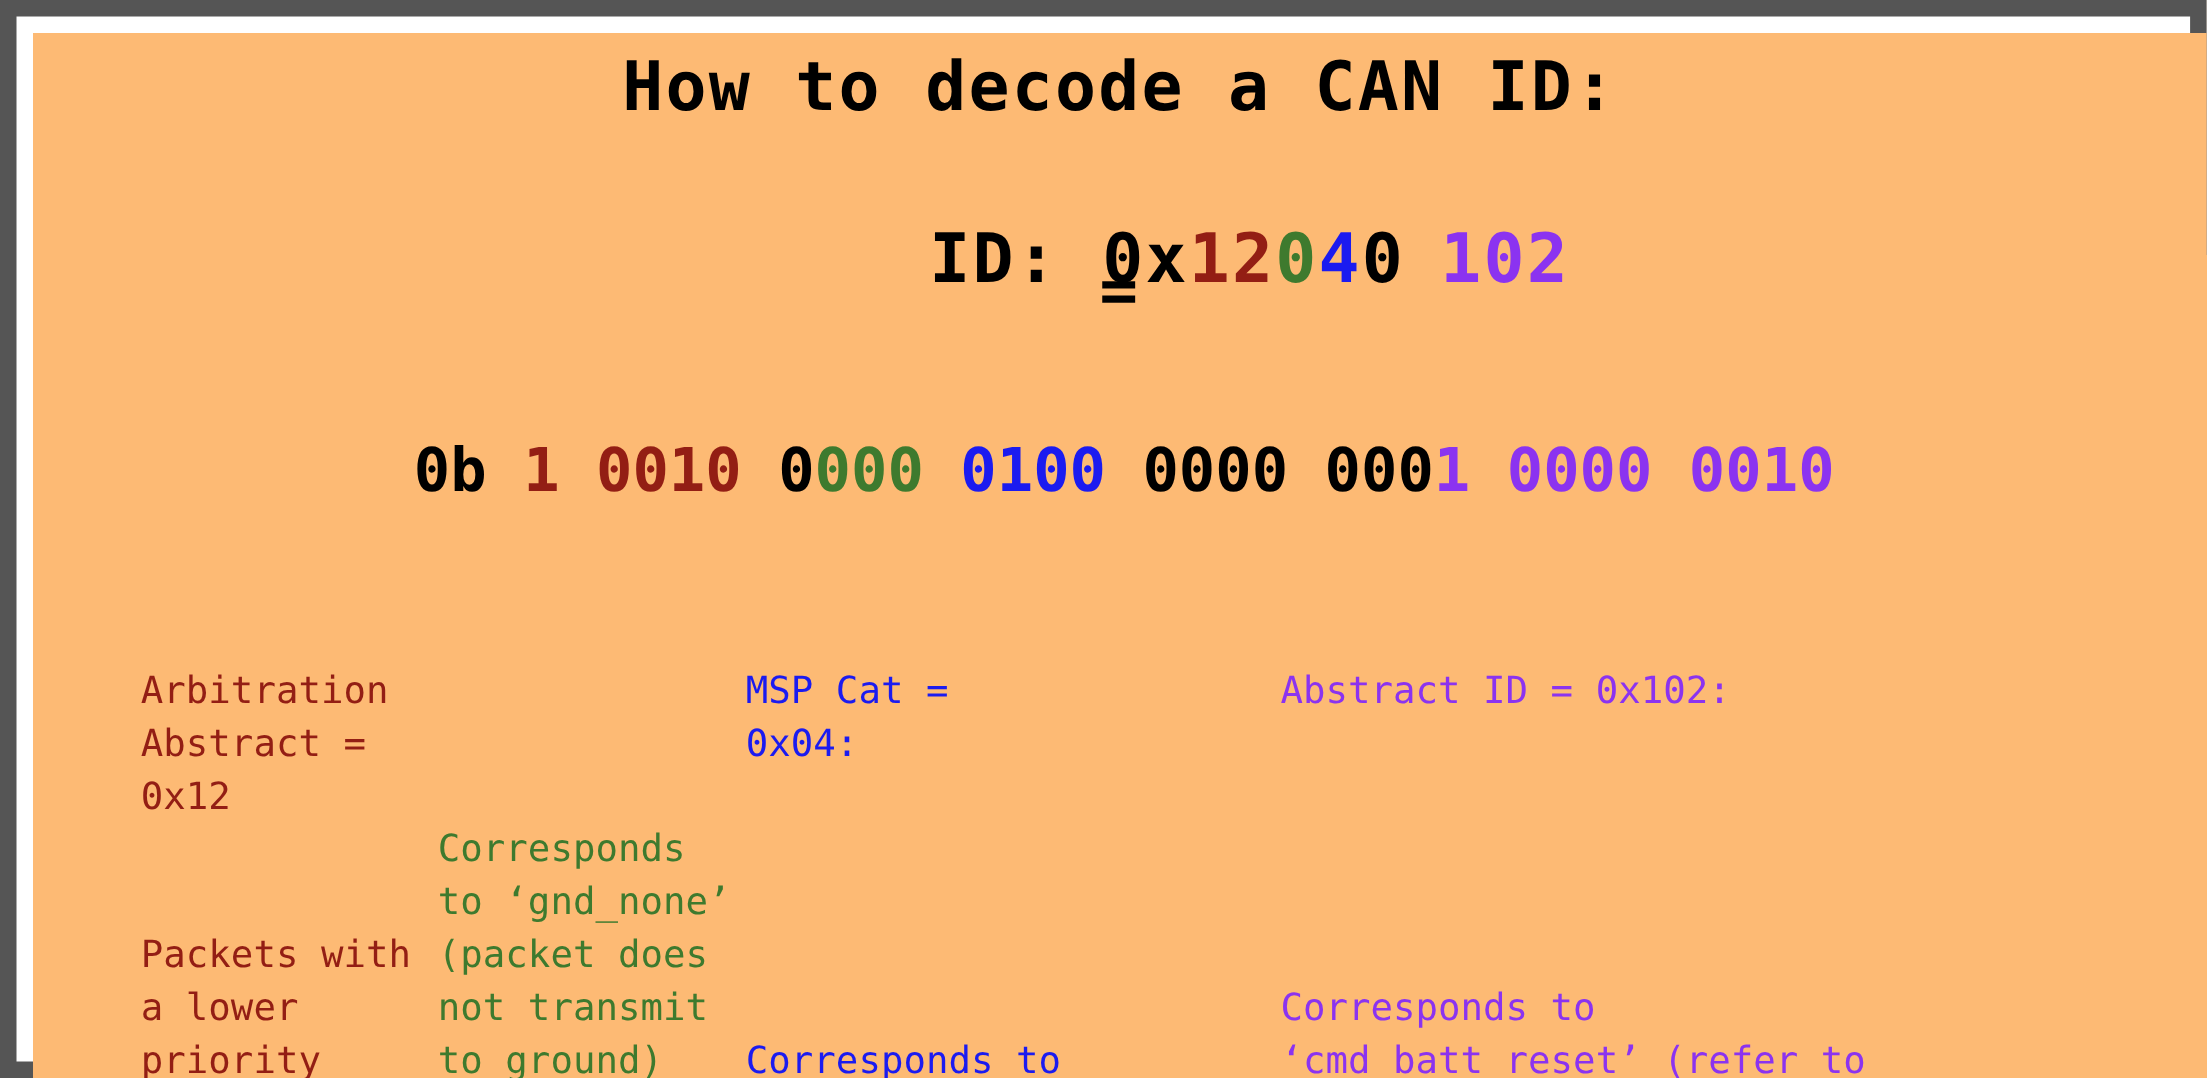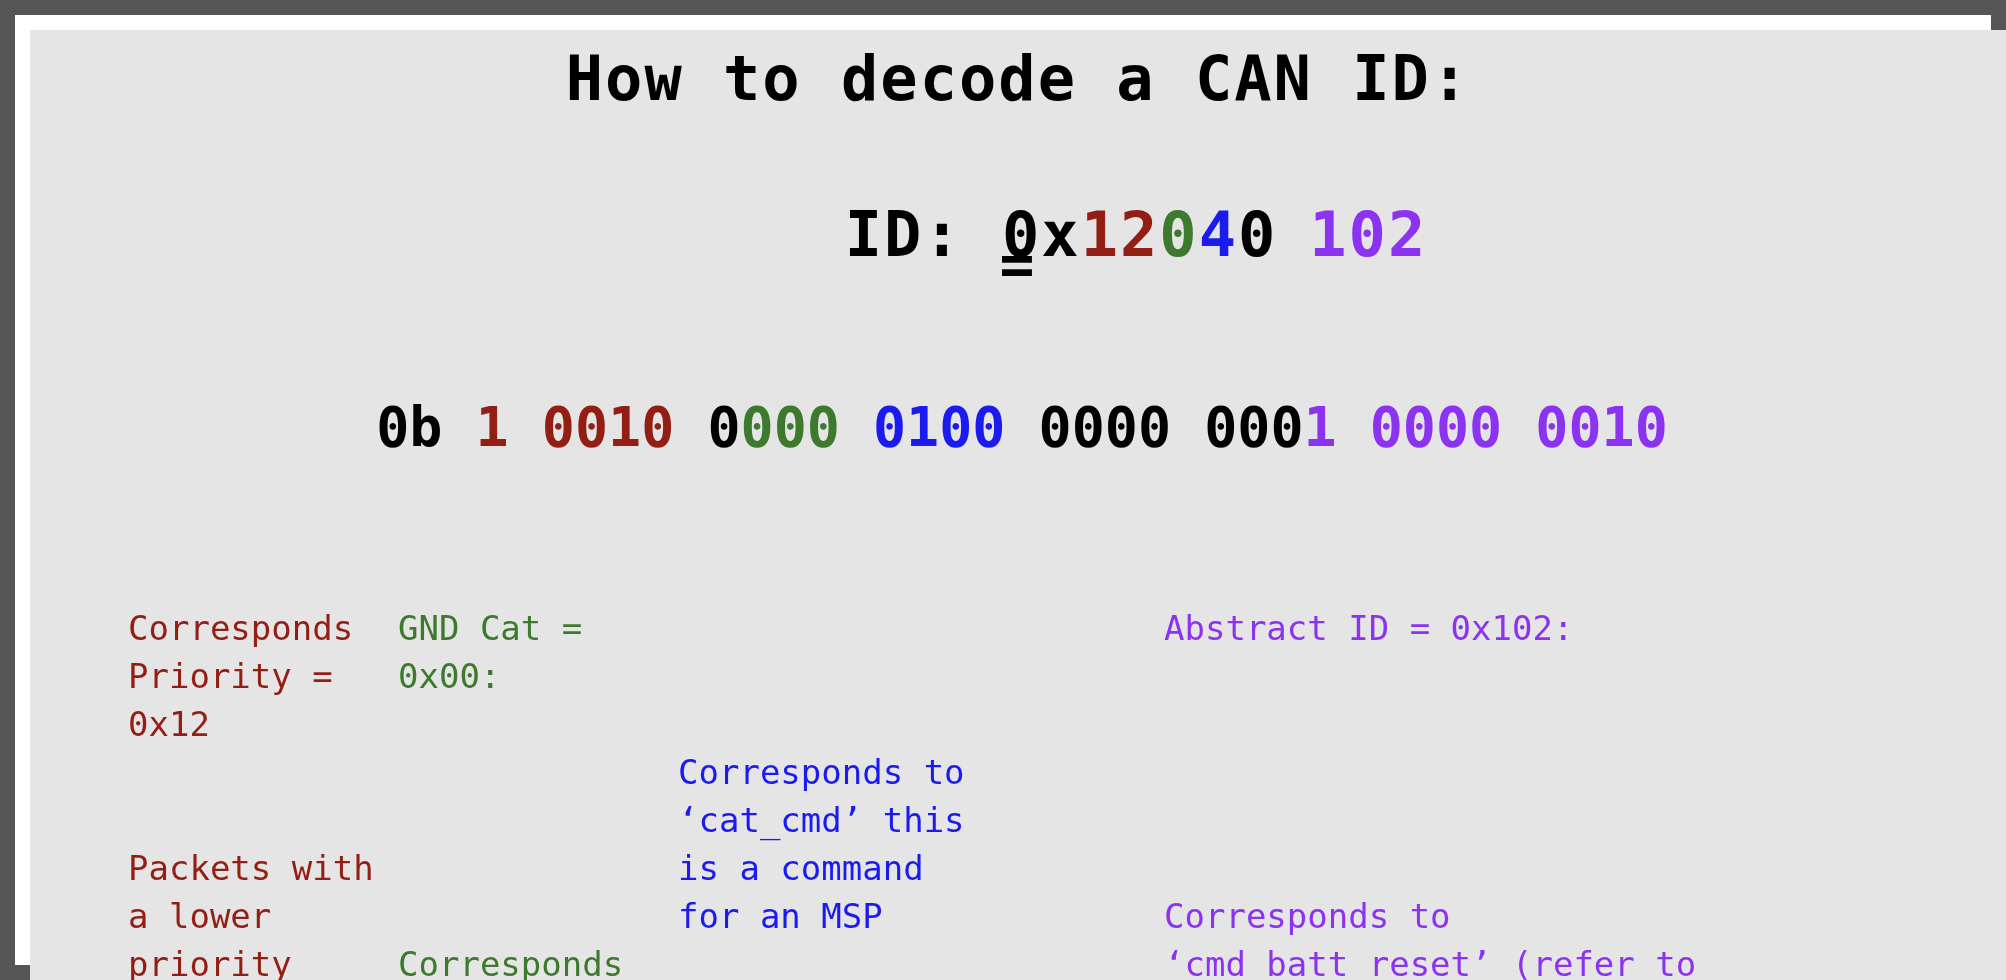--- a/index.html
+++ b/index.html
@@ -22,21 +22,21 @@
     box-sizing: border-box;
     border: 15px solid #555555;
     background: #ffffff;
   }
 
   .sheet {
     position: absolute;
     left: 15px; top: 15px;
     width: 1976px;
     height: 950px;
-    background: #e5e5e5;
+    background: #fdba74;
     overflow: hidden;
   }
 
   
   .title-line {
     position: absolute;
     left: 0;
     width: 1976px;
     text-align: center;
     font-weight: bold;
@@ -100,29 +100,29 @@
     <div class="title-line" id="idline">
       <span>ID: </span><span>0x</span><span id="id-segments"><span style="color: rgb(147, 30, 20); margin-top: 12px;">12</span><span style="color: rgb(62, 122, 46);">0</span><span style="color: rgb(27, 27, 240);">4</span><span style="color: rgb(0, 0, 0);">0</span><span style="color: rgb(139, 51, 240); margin-left: 32px;">102</span></span>
     </div>
 
     <div class="title-line" id="eqline">=</div>
 
     <div class="binary-row" id="binary-row"><span style="color: rgb(0, 0, 0);">0b</span><span style="color: rgb(0, 0, 0);"> </span><span style="color: rgb(147, 30, 20);">1</span><span style="color: rgb(147, 30, 20);"> </span><span style="color: rgb(147, 30, 20);">0010</span><span style="color: rgb(0, 0, 0);"> </span><span style="color: rgb(0, 0, 0);">0</span><span style="color: rgb(62, 122, 46);">000</span><span style="color: rgb(62, 122, 46);"> </span><span style="color: rgb(27, 27, 240);">0100</span><span style="color: rgb(0, 0, 0);"> </span><span style="color: rgb(0, 0, 0);">0000</span><span style="color: rgb(0, 0, 0);"> </span><span style="color: rgb(0, 0, 0);">000</span><span style="color: rgb(139, 51, 240);">1</span><span style="color: rgb(139, 51, 240);"> </span><span style="color: rgb(139, 51, 240);">0000</span><span style="color: rgb(139, 51, 240);"> </span><span style="color: rgb(139, 51, 240);">0010</span></div>
 
     <div class="columns">
       <div class="col" id="col-0" style="color: rgb(147, 30, 20);">
-        <span class="col-head">Corresponds Priority = 0x12</span>
+        <span class="col-head">Arbitration Abstract = 0x12</span>
         <span class="col-body">Packets with a lower priority number are transmitted first</span>
       </div>
       <div class="col" id="col-1" style="color: rgb(62, 122, 46);">
-        <span class="col-head">GND Cat = 0x00:</span>
         <span class="col-gap"></span>
         <span class="col-body">Corresponds to ‘gnd_none’ (packet does not transmit to ground)</span>
       </div>
       <div class="col" id="col-2" style="color: rgb(27, 27, 240);">
+        <span class="col-head">MSP Cat = 0x04:</span>
         <span class="col-gap"></span>
         <span class="col-body">Corresponds to ‘cat_cmd’ this is a command for an MSP</span>
       </div>
       <div class="col" id="col-3" style="color: rgb(139, 51, 240);">
         <span class="col-head">Abstract ID = 0x102:</span>
         <span class="col-gap"></span>
         <span class="col-body">Corresponds to ‘cmd_batt_reset’ (refer to spreadsheet, ‘frames’ sheet)</span>
       </div>
     </div>
 

